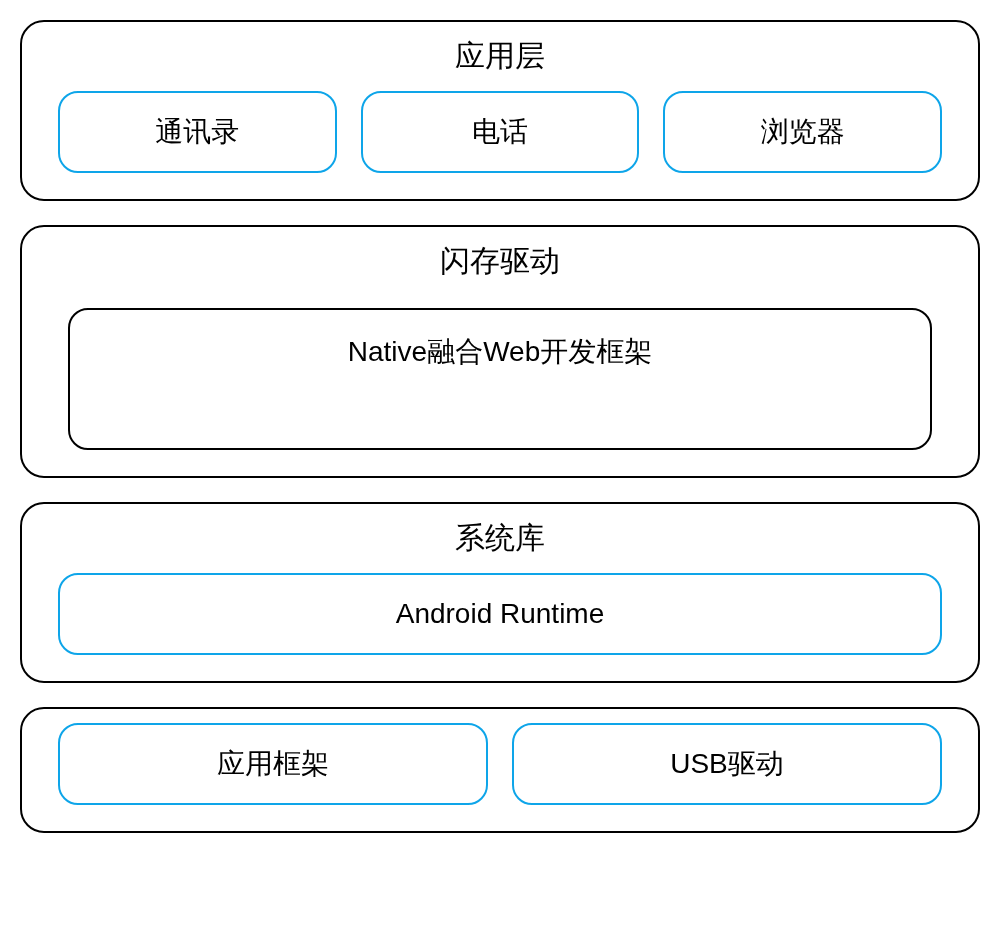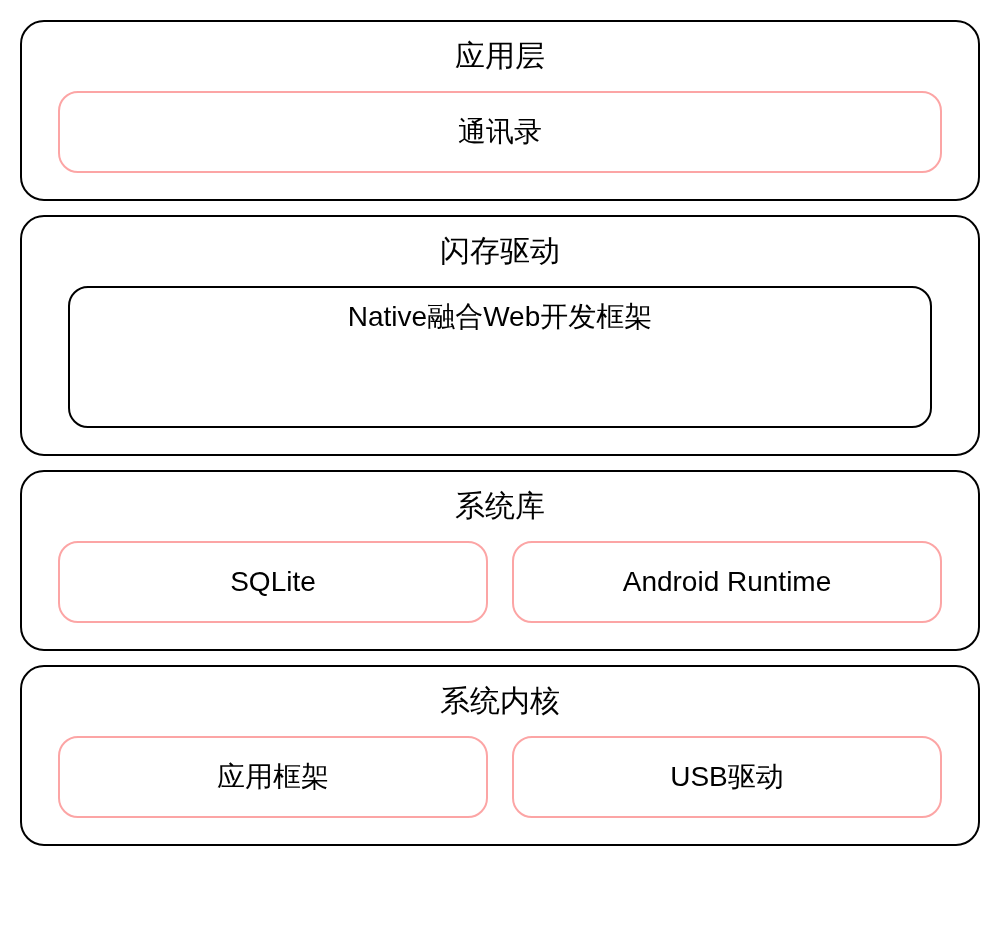--- a/index.html
+++ b/index.html
@@ -7,21 +7,21 @@
     margin: 0;
     padding: 20px;
     background: #ffffff;
     font-family: "Microsoft YaHei", "SimSun", Arial, sans-serif;
     width: 1000px;
     height: 945px;
   }
   .stack {
     display: flex;
     flex-direction: column;
-    gap: 14px;
+    gap: 24px;
   }
   .layer {
     border: 2px solid #000;
     border-radius: 24px;
     padding: 14px 36px 26px 36px;
     display: flex;
     flex-direction: column;
     align-items: center;
   }
   .layer-title {
@@ -30,72 +30,73 @@
     text-align: center;
   }
   .row {
     display: flex;
     flex-direction: row;
     justify-content: space-between;
     width: 100%;
     gap: 24px;
   }
   .cell {
-    border: 2px solid #fca5a5;
+    border: 2px solid #0ea5e9;
     border-radius: 20px;
     flex: 1 1 0;
     min-height: 82px;
     display: flex;
     align-items: center;
     justify-content: center;
     font-size: 28px;
     text-align: center;
     padding: 4px;
   }
   .wide-row { padding: 0 10px; }
   .wide-cell {
     border: 2px solid #000;
     border-radius: 20px;
     width: 100%;
     min-height: 142px;
     display: flex;
     align-items: flex-start;
     justify-content: center;
     font-size: 28px;
-    padding-top: 10px;
+    padding-top: 23px;
+    margin-top: 12px;
   }
 </style>
 </head>
 <body>
 
 <div class="stack">
 
   <div class="layer">
     <div class="layer-title">应用层</div>
     <div class="row">
       <div class="cell">通讯录</div>
+      <div class="cell">电话</div>
+      <div class="cell">浏览器</div>
     </div>
   </div>
 
   <div class="layer">
     <div class="layer-title">闪存驱动</div>
     <div class="row wide-row">
       <div class="wide-cell">Native融合Web开发框架</div>
     </div>
   </div>
 
   <div class="layer">
     <div class="layer-title">系统库</div>
     <div class="row">
-      <div class="cell">SQLite</div>
       <div class="cell">Android Runtime</div>
     </div>
   </div>
 
   <div class="layer">
-    <div class="layer-title">系统内核</div>
     <div class="row">
       <div class="cell">应用框架</div>
       <div class="cell">USB驱动</div>
     </div>
   </div>
 
 </div>
 
 </body></html>

